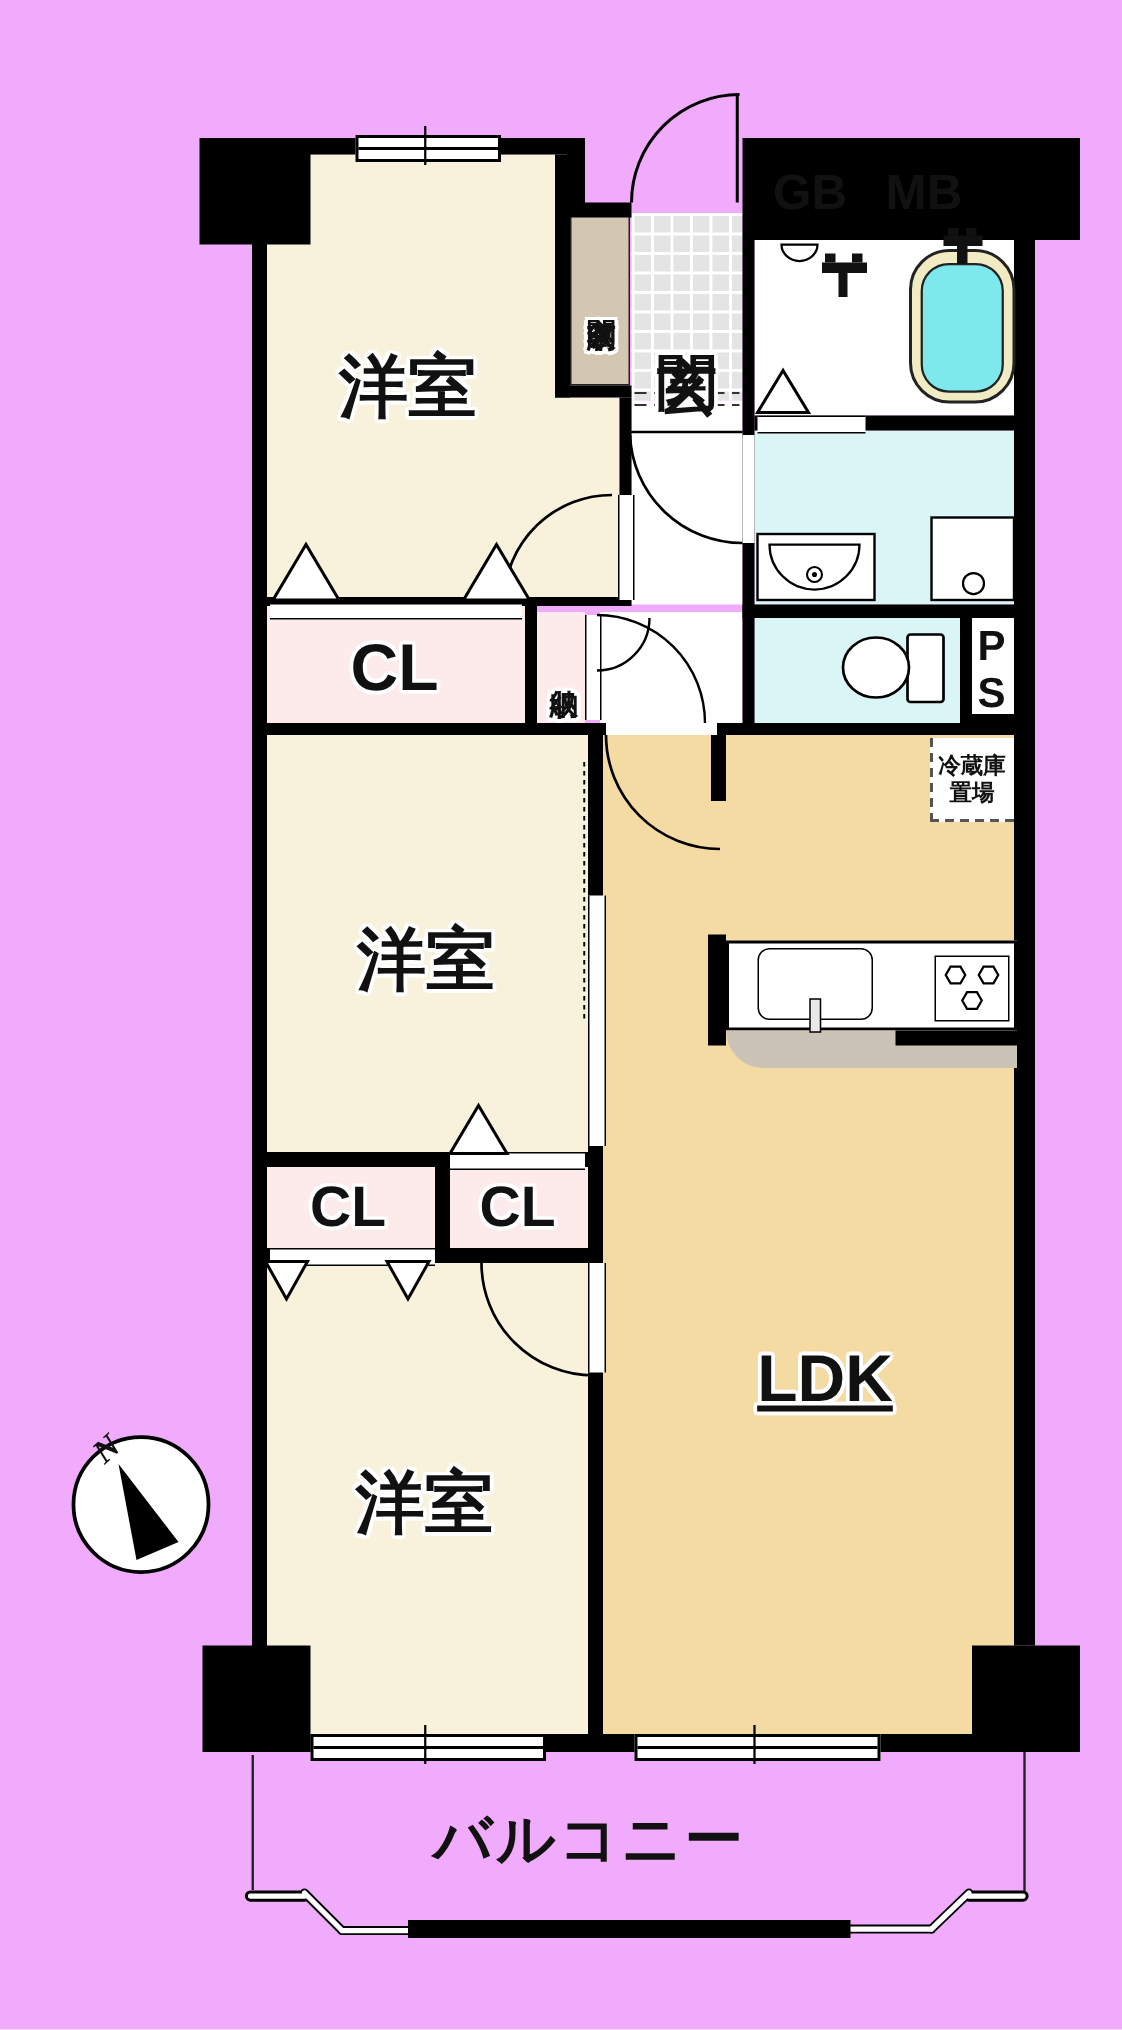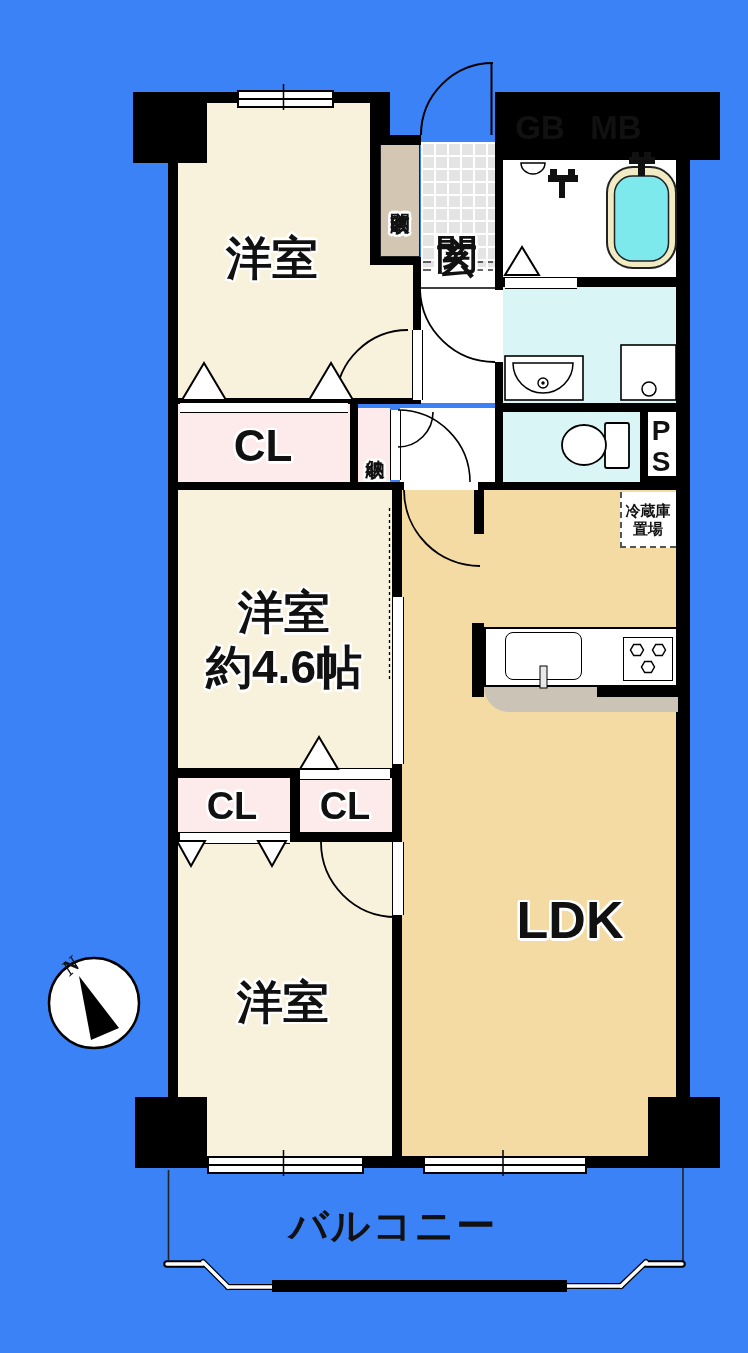--- a/index.html
+++ b/index.html
@@ -2,21 +2,21 @@
 <html style="--room_cream: #f8f2dd; --ldk_tan: #f4dba3; --closet_pink: #fdeaea; --wet_cyan: #d9f5f5; --tub_water: #7de9ec; --tub_rim: #f0ebc2; --tile_gray: #e4e4e4; --storage_tan: #d3c6b3; --counter_gray: #cbc3b5; --wall_black: #000000;"><head>
 <meta charset="utf-8">
 <style>
   :root{
     --room_cream:#f8f2dd; --ldk_tan:#f4dba3; --closet_pink:#fdeaea;
     --wet_cyan:#d9f5f5; --tub_water:#7de9ec; --tub_rim:#f0ebc2;
     --tile_gray:#e4e4e4; --storage_tan:#d3c6b3; --counter_gray:#cbc3b5;
     --wall:#000000;
   }
   html,body{margin:0;padding:0;background:#fff;}
-  .plan{position:relative;width:748px;height:1353px;background:#3b82f6;overflow:hidden;
+  .plan{position:relative;width:748px;height:1353px;background:#f0abfc;overflow:hidden;
         font-family:"Liberation Sans","DejaVu Sans",sans-serif;}
   .abs{position:absolute;box-sizing:border-box;}
   .room{position:absolute;box-sizing:border-box;z-index:1;}
   .wall{position:absolute;background:var(--wall);z-index:2;}
   .gap{position:absolute;background:#fff;z-index:3;}
   .gap.vd{border-left:1.5px solid #000;border-right:1.5px solid #000;}
   .gap.hd{border-top:1.5px solid #000;border-bottom:1.5px solid #000;}
   .window{position:absolute;background:#fff;border:2px solid #000;z-index:4;}
   .window .mid{position:absolute;left:0;right:0;top:50%;height:1.5px;margin-top:-0.75px;background:#000;}
   .pillar{position:absolute;background:var(--wall);z-index:5;}
@@ -207,26 +207,25 @@
       <circle cx="94" cy="1003" r="45" fill="#fff" stroke="#000" stroke-width="2.5"></circle>
       <polygon points="79,976 91,1040 119,1028" fill="#000"></polygon>
     </g>
   </svg>
 
   <div class="lbl outl" style="left:272px;top:258px;font-size:46px;line-height:55px;">
     <div>洋室</div>
   </div>
   <div class="lbl outl" style="left:284px;top:640px;font-size:46px;line-height:55px;">
     <div>洋室</div>
-    <div>約4.6帖</div>
   </div>
   <div class="lbl outl" style="left:283px;top:1002px;font-size:46px;line-height:55px;">
     <div>洋室</div>
   </div>
-  <div class="lbl outl" style="left:570px;top:920px;font-size:52px;line-height:76px;">
+  <div class="lbl outl" style="left:550px;top:920px;font-size:44px;line-height:76px;text-decoration:underline;">
     <div>LDK</div>
   </div>
   <div class="lbl outl" style="left:263px;top:446px;font-size:44px;">CL</div>
   <div class="lbl outl" style="left:232px;top:806px;font-size:38px;">CL</div>
   <div class="lbl outl" style="left:345px;top:806px;font-size:38px;">CL</div>
   <div class="lbl outl vert" style="left:375px;top:445px;font-size:19px;">収納</div>
   <div class="lbl outl vert" style="left:458px;top:204px;font-size:40px;">玄関</div>
   <div class="lbl outl vert" style="left:400px;top:199px;font-size:19px;">玄関収納</div>
   <div class="lbl" style="left:540px;top:128px;font-size:33px;font-weight:600;">GB</div>
   <div class="lbl" style="left:616px;top:128px;font-size:33px;font-weight:600;">MB</div>

